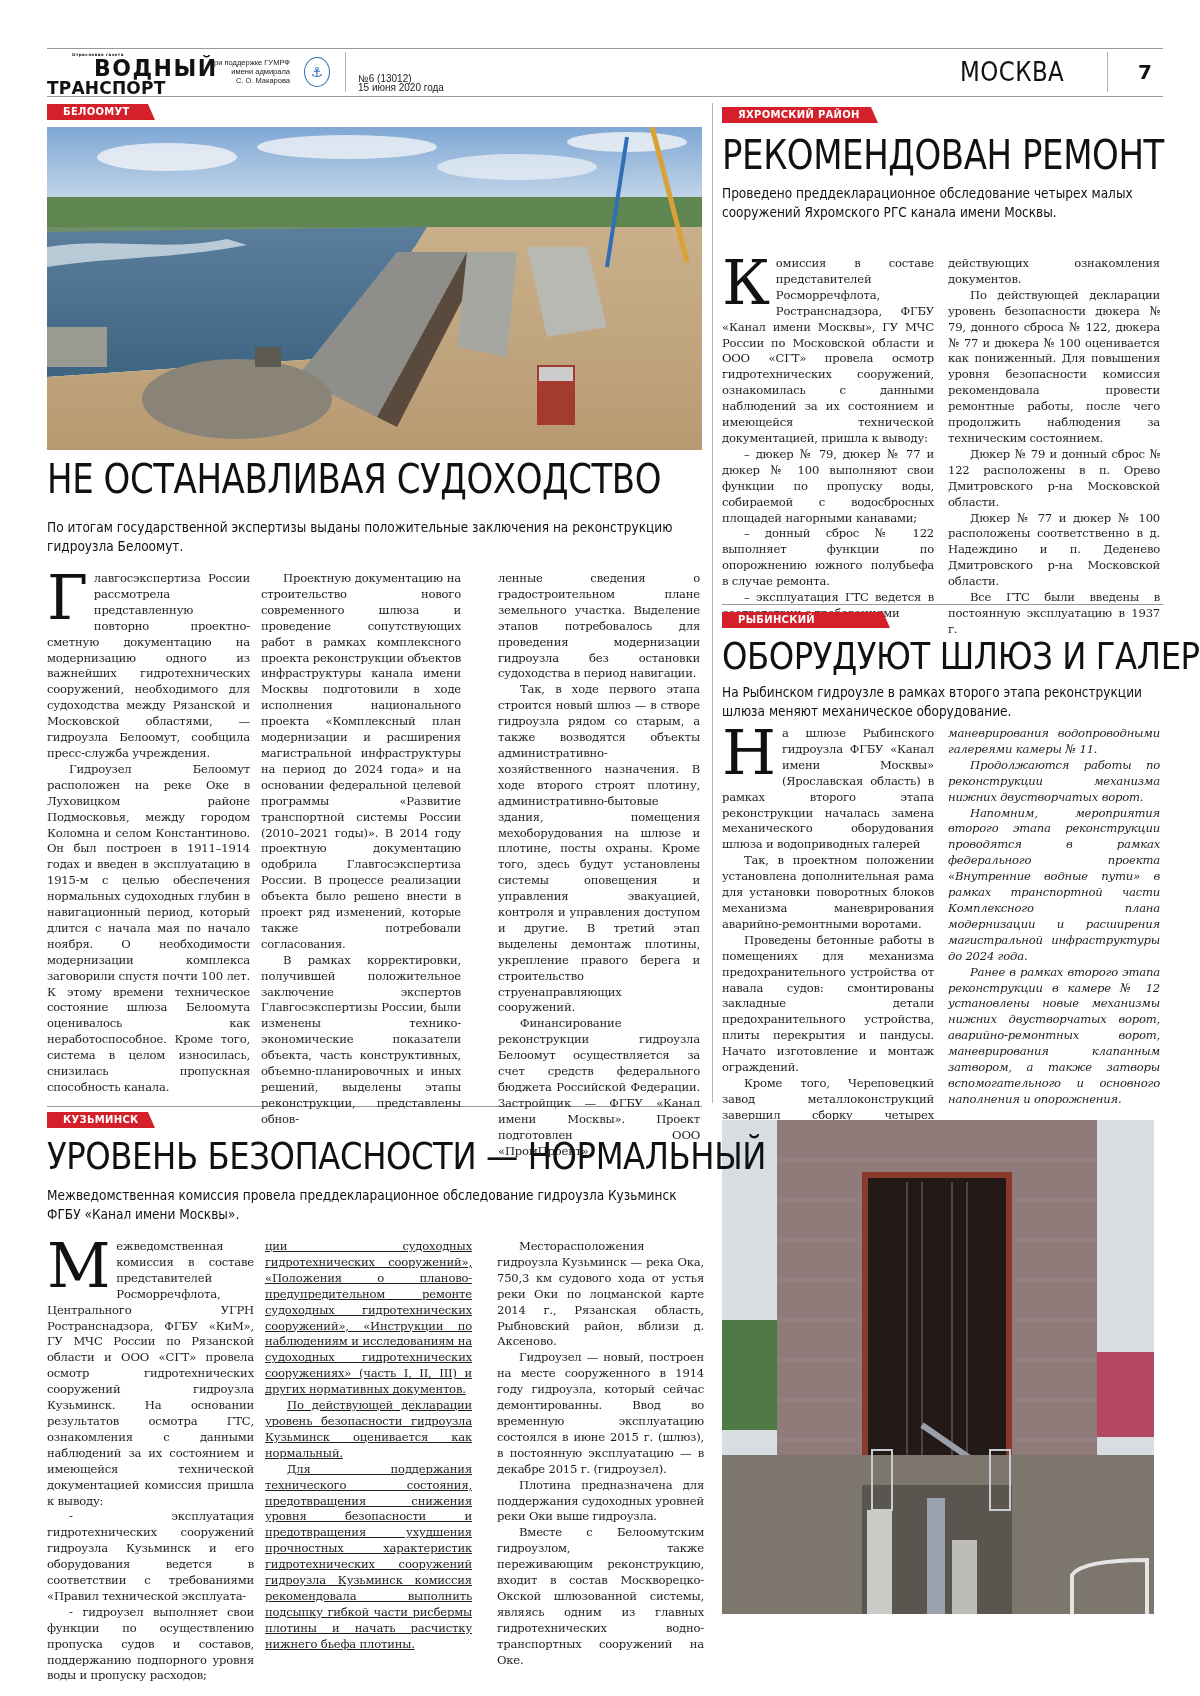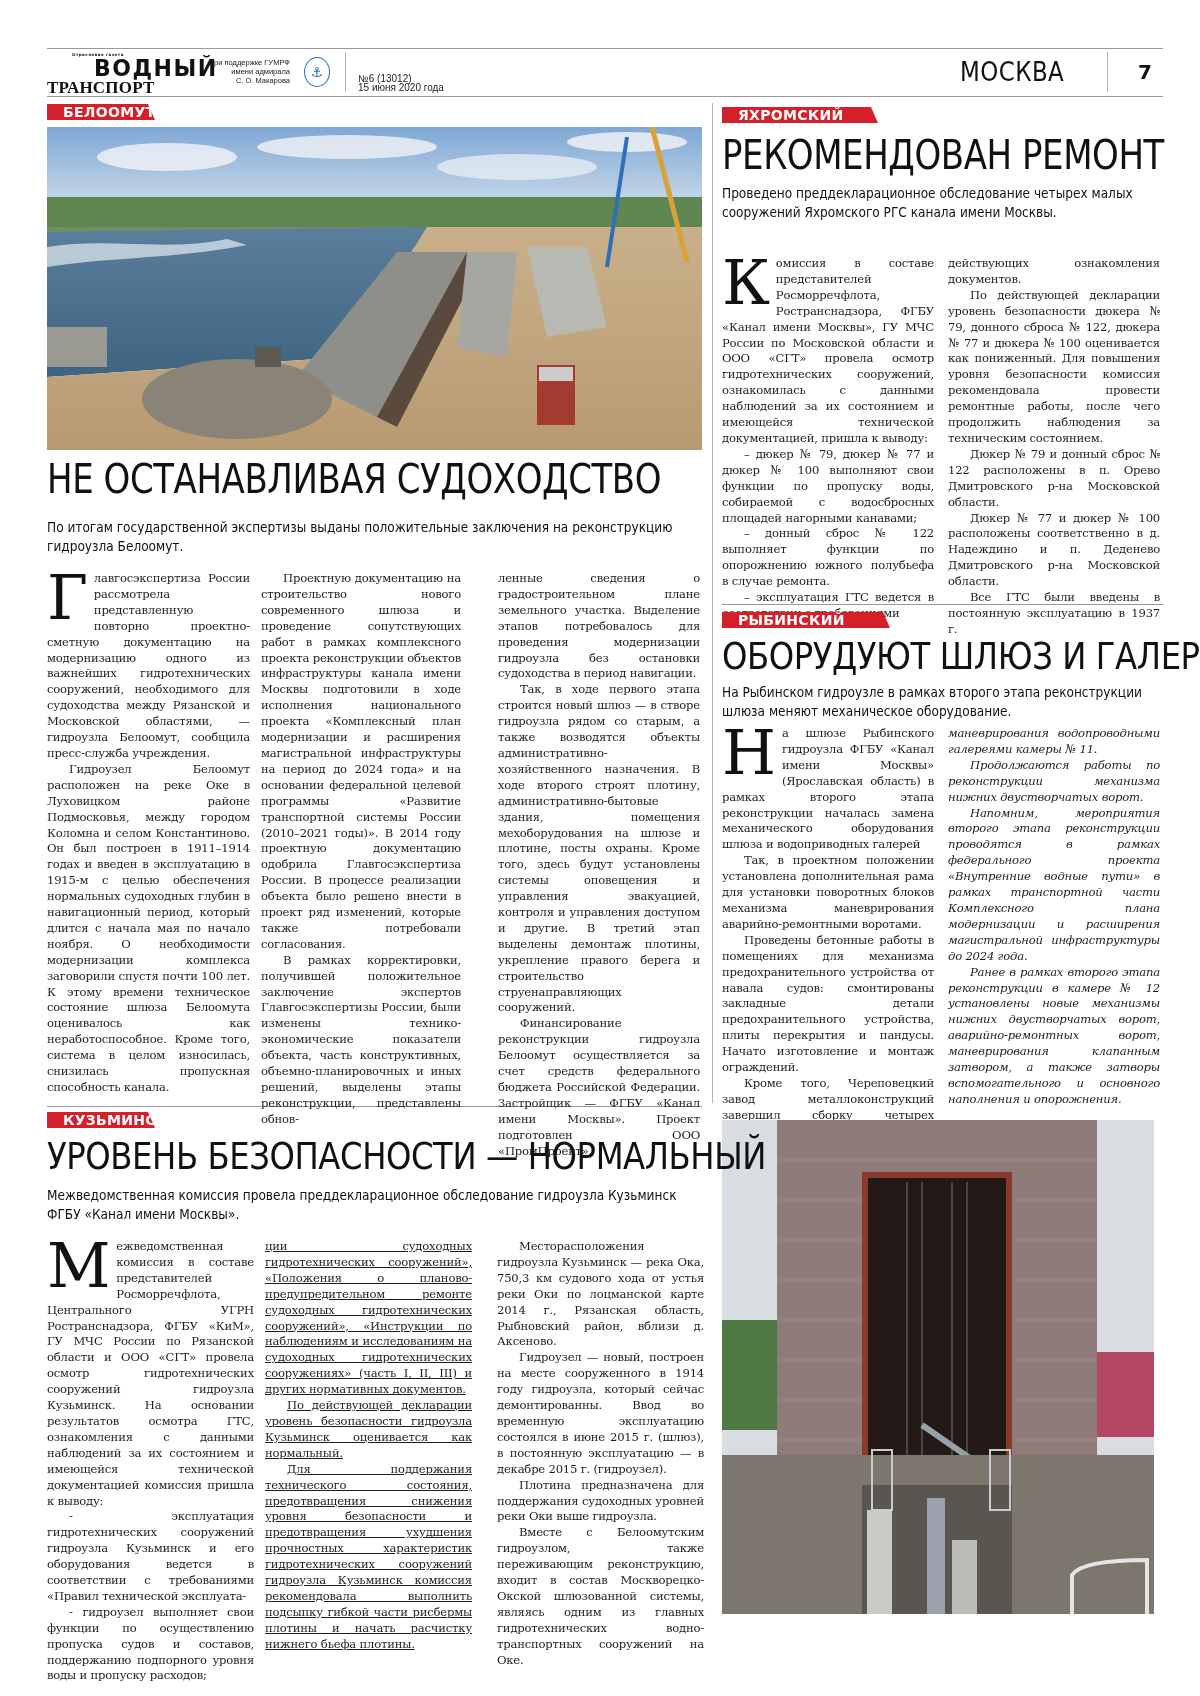--- a/index.html
+++ b/index.html
@@ -7,29 +7,29 @@
   body { position: relative; font-family: "DejaVu Serif", "Liberation Serif", serif; color: #1a1a1a; }
 
   .abs { position: absolute; }
   .rule-h { position: absolute; height: 1px; background: #9a9a9a; }
   .rule-v { position: absolute; width: 1px; background: #b5b5b5; }
 
   
   .logo { left: 47px; top: 53px; width: 110px; font-family: "DejaVu Sans", sans-serif; font-weight: bold; color: #111; line-height: 0.95; }
   .logo .tiny { font-size: 4px; letter-spacing: 0.5px; margin-left: 25px; display:block; height:6px; }
   .logo .l1 { font-size: 22px; letter-spacing: 1.5px; transform: scaleY(1.05); display:block;margin-left:47px; }
-  .logo .l2 { font-size: 17px; letter-spacing: 0.2px; display:block;font-family:Liberation Serif, serif; }
+  .logo .l2 { font-size: 17px; letter-spacing: 0.2px; display:block; }
   .support { left: 190px; top: 58px; width: 100px; font-family: "Liberation Sans", sans-serif; font-size: 7.5px; line-height: 9px; text-align: right; color: #222; }
   .emblem { left: 304px; top: 57px; width: 26px; height: 30px; border: 1.5px solid #2a6cb3; border-radius: 50%; display:flex; align-items:center; justify-content:center; color:#2a6cb3; font-size: 14px; font-family: "DejaVu Sans", sans-serif; }
   .issue { left: 358px; top: 74px; font-family: "Liberation Sans", sans-serif; font-size: 10px; line-height: 9px; color: #222; }
   .section-name { left: 960px; top: 56px; font-family: "DejaVu Sans", sans-serif; font-size: 27px; font-weight: normal; letter-spacing: 0.5px; color: #111; transform: scaleX(0.85); transform-origin: left top; }
   .page-num { left: 1138px; top: 60px; font-family: "DejaVu Sans", sans-serif; font-size: 20px; font-weight: bold; color: #111; }
 
   
-  .tag { position: absolute; height: 16px; background: #d4202b; color: #fff; font-family: "DejaVu Sans", sans-serif; font-weight: bold; font-size: 14px; line-height: 16px; padding-left: 16px; clip-path: polygon(0 0, calc(100% - 7px) 0, 100% 100%, 0 100%); letter-spacing: 0.3px; }
+  .tag { position: absolute; height: 16px; background: #d4202b; color: #fff; font-family: "DejaVu Sans", sans-serif; font-weight: bold; font-size: 10px; line-height: 16px; padding-left: 16px; clip-path: polygon(0 0, calc(100% - 7px) 0, 100% 100%, 0 100%); letter-spacing: 0.3px; }
 
   
   .headline { position: absolute; font-family: "DejaVu Sans", sans-serif; font-weight: normal; color: #111; white-space: nowrap; transform-origin: left top; letter-spacing: -0.5px; }
   .lead { position: absolute; font-family: "DejaVu Sans", sans-serif; font-size: 14.3px; line-height: 19px; color: #111; transform-origin: left top; }
 
   
   .col { position: absolute; font-size: 11.6px; line-height: 15.9px; text-align: justify; hyphens: auto; color: #1d1d1d; letter-spacing: -0.2px; }
   .col p { text-indent: 22px; }
   .col p.first { text-indent: 0; }
   .dropcap { float: left; font-size: 62px; line-height: 50px; margin: 2px 6px 0 0; font-family: "DejaVu Serif", serif; color: #111; }

